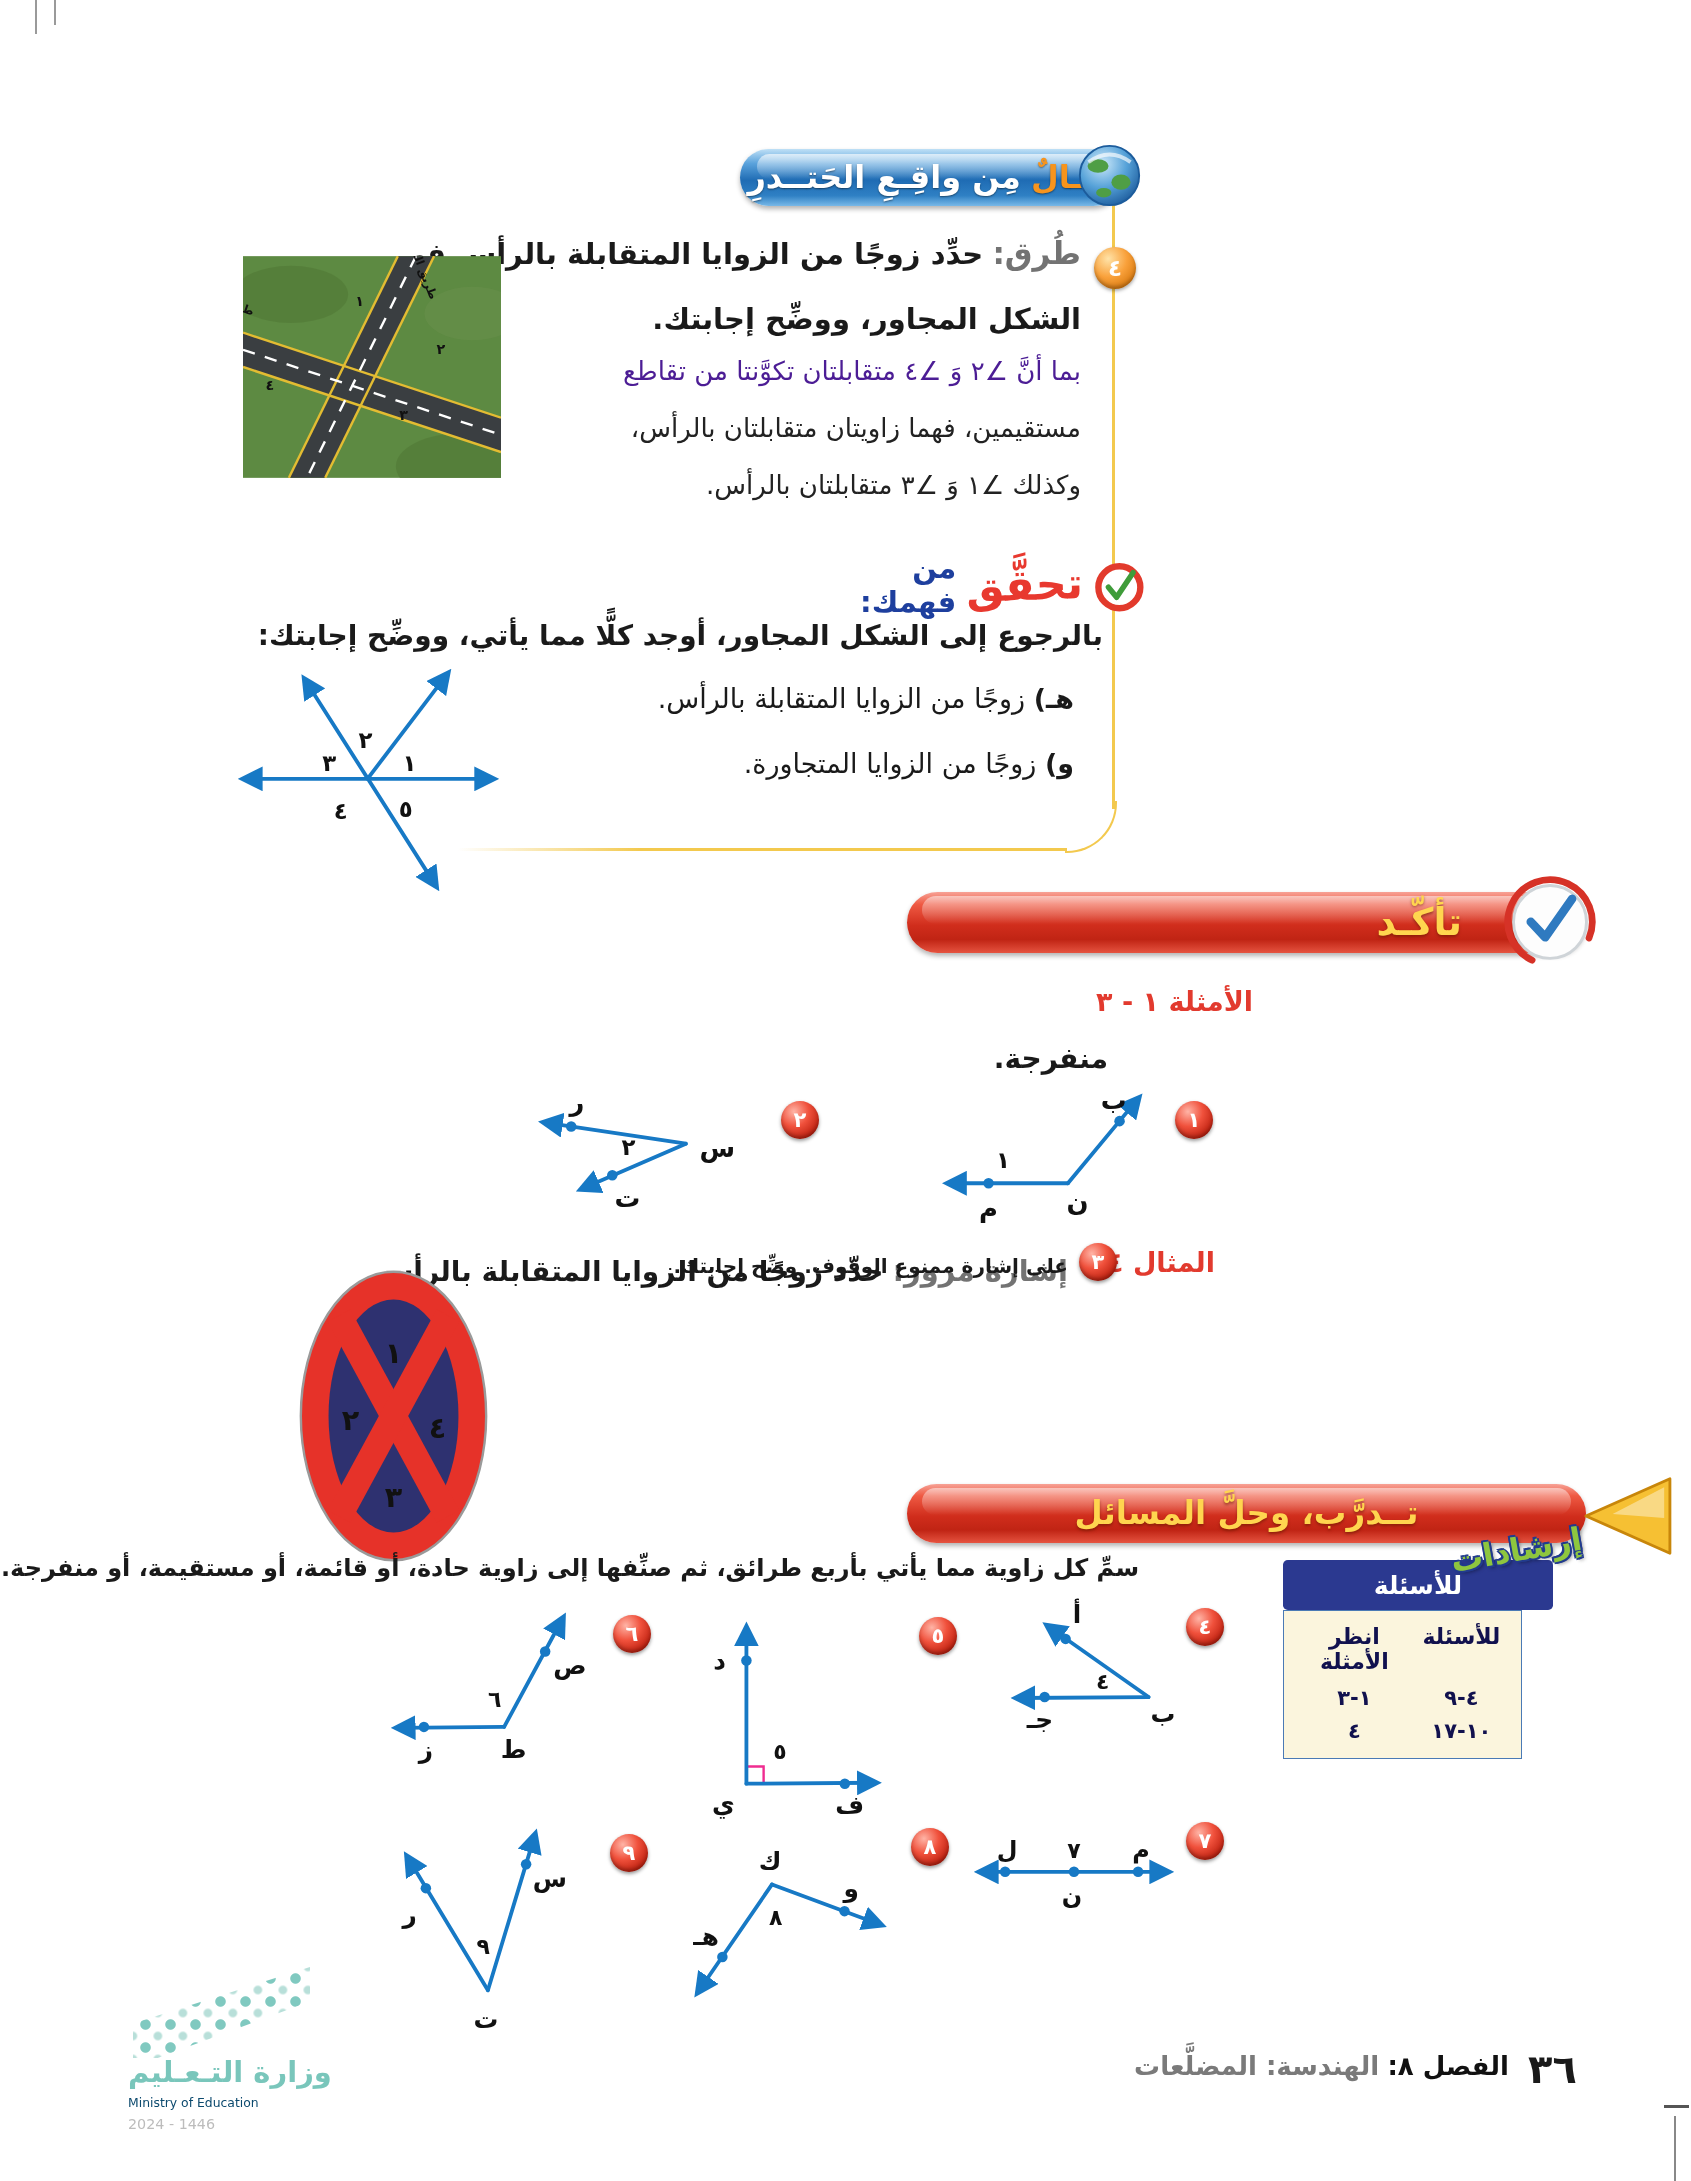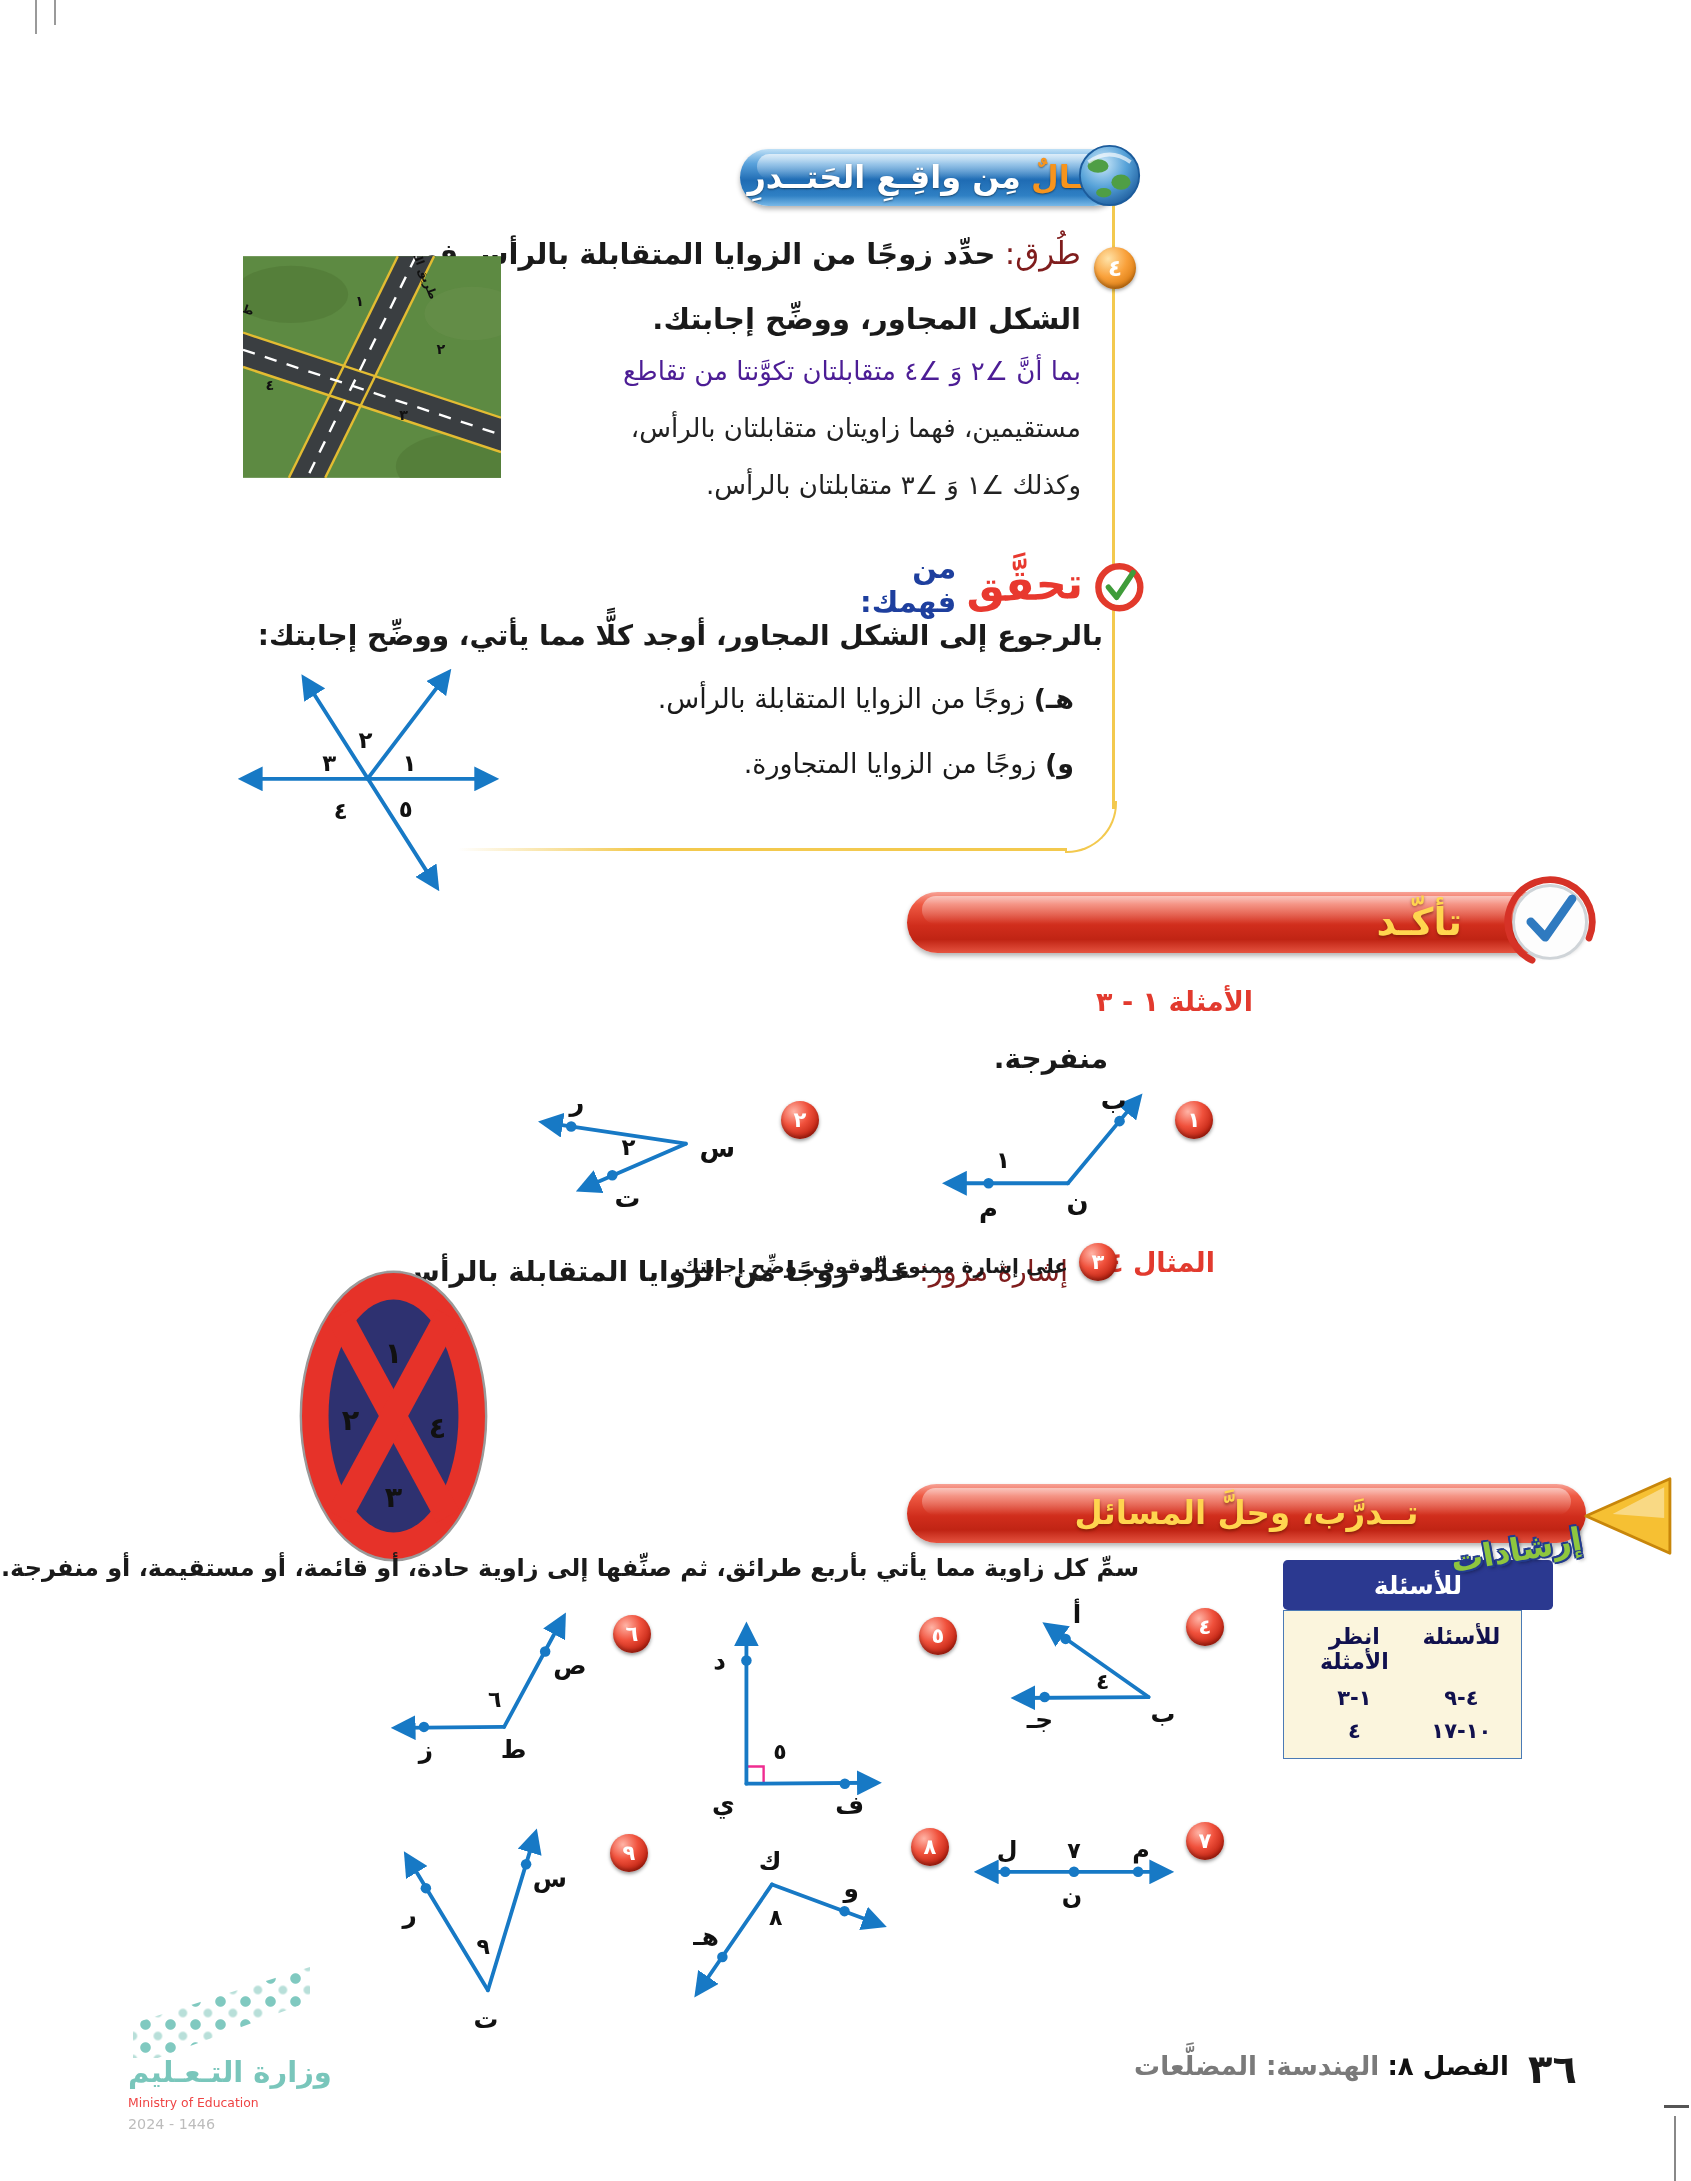--- a/index.html
+++ b/index.html
@@ -14,21 +14,21 @@
   .banner-red{background:linear-gradient(180deg,#f7a296 0%,#ef5a43 20%,#d02d1c 55%,#c02414 78%,#e65340 100%);
               box-shadow:0 2.9px 5.7px rgba(0,0,0,.3);}
   .banner-red::before{content:"";position:absolute;left:15.3px;right:15.3px;top:3.8px;height:46%;
               background:linear-gradient(180deg,rgba(255,255,255,.5),rgba(255,255,255,0));border-radius:27px;}
   .gold{color:#ffd54f;font-weight:bold;text-shadow:0 1.9px 2.9px rgba(110,25,0,.6);}
   .badge{border-radius:50%;display:flex;align-items:center;justify-content:center;color:#fff;font-weight:bold;}
   .badge-red{background:radial-gradient(circle at 34% 28%,#ffb4a6 0%,#f0513c 40%,#c02312 75%,#8c1406 100%);
              box-shadow:0 1.9px 3.8px rgba(0,0,0,.4), inset 0 -2.9px 3.8px rgba(0,0,0,.25);}
   .badge-orange{background:radial-gradient(circle at 34% 28%,#ffe3a8 0%,#f9a13b 45%,#d97a10 80%,#b35e04 100%);
              box-shadow:0 1.9px 3.8px rgba(0,0,0,.35), inset 0 -2.9px 3.8px rgba(0,0,0,.25);}
-  .lead-blue{color:#7f1d1d;font-weight:normal;}
+  .lead-blue{color:#737373;font-weight:bold;}
   .t-bold{font-weight:bold;margin-top:8px;}
   .t-semi{font-weight:600;}
   .red-label{color:#e23a2e;font-weight:bold;margin-left:16px;}
   .head-blue{color:#1e3f9e;font-weight:bold;}
   .script-red{color:#e8392f;font-weight:bold;transform:rotate(-2deg);}
   svg text{font-family:"DejaVu Sans",sans-serif;font-weight:bold;fill:#111;}
   .yline-v{background:#f3c94e;}
   .yline-h{background:linear-gradient(to left,#f3c94e 70%,rgba(243,201,78,0));}
   .ycorner{border-left:none;border-top:none;border-right:2.9px solid #f3c94e;border-bottom:2.9px solid #f3c94e;
            border-bottom-right-radius:50px;}
@@ -310,21 +310,21 @@
     <circle cx="47" cy="67" r="5.5" fill="#1779c5"></circle>
     <circle cx="152" cy="42" r="5.5" fill="#1779c5"></circle>
     <text x="30" y="104" font-size="26" text-anchor="middle">ر</text>
     <text x="177" y="66" font-size="26" text-anchor="middle">س</text>
     <text x="107" y="136" font-size="23" text-anchor="middle">٩</text>
     <text x="110" y="214" font-size="26" text-anchor="middle">ت</text>
   </svg>
 
   <div class="abs beads" style="left:134px;top:1967px;width:177px;height:91px"></div>
   <div class="abs" style="left:129px;top:2055px;font-size:29px;font-weight:bold;color:#79c6bb">وزارة التـعـليم</div>
-  <div class="abs" style="left:129px;top:2095px;font-size:12.4px;color:#ef4444;direction:ltr">Ministry of Education</div>
+  <div class="abs" style="left:129px;top:2095px;font-size:12.4px;color:#0c4a6e;direction:ltr">Ministry of Education</div>
   <div class="abs" style="left:129px;top:2116px;font-size:14.3px;color:#bcbcbc;direction:ltr">2024 - 1446</div>
 
   <div class="abs t-bold" style="left:1529px;top:2038px;font-size:40px">٣٦</div>
   <div class="abs" style="right:182px;top:2051px;font-size:26px">
     <span class="t-bold" style="color:#111">الفصل ٨:</span>
     <span class="t-bold" style="color:#7a7a7a">الهندسة: المضلَّعات</span>
   </div>
 
 </div>
 

